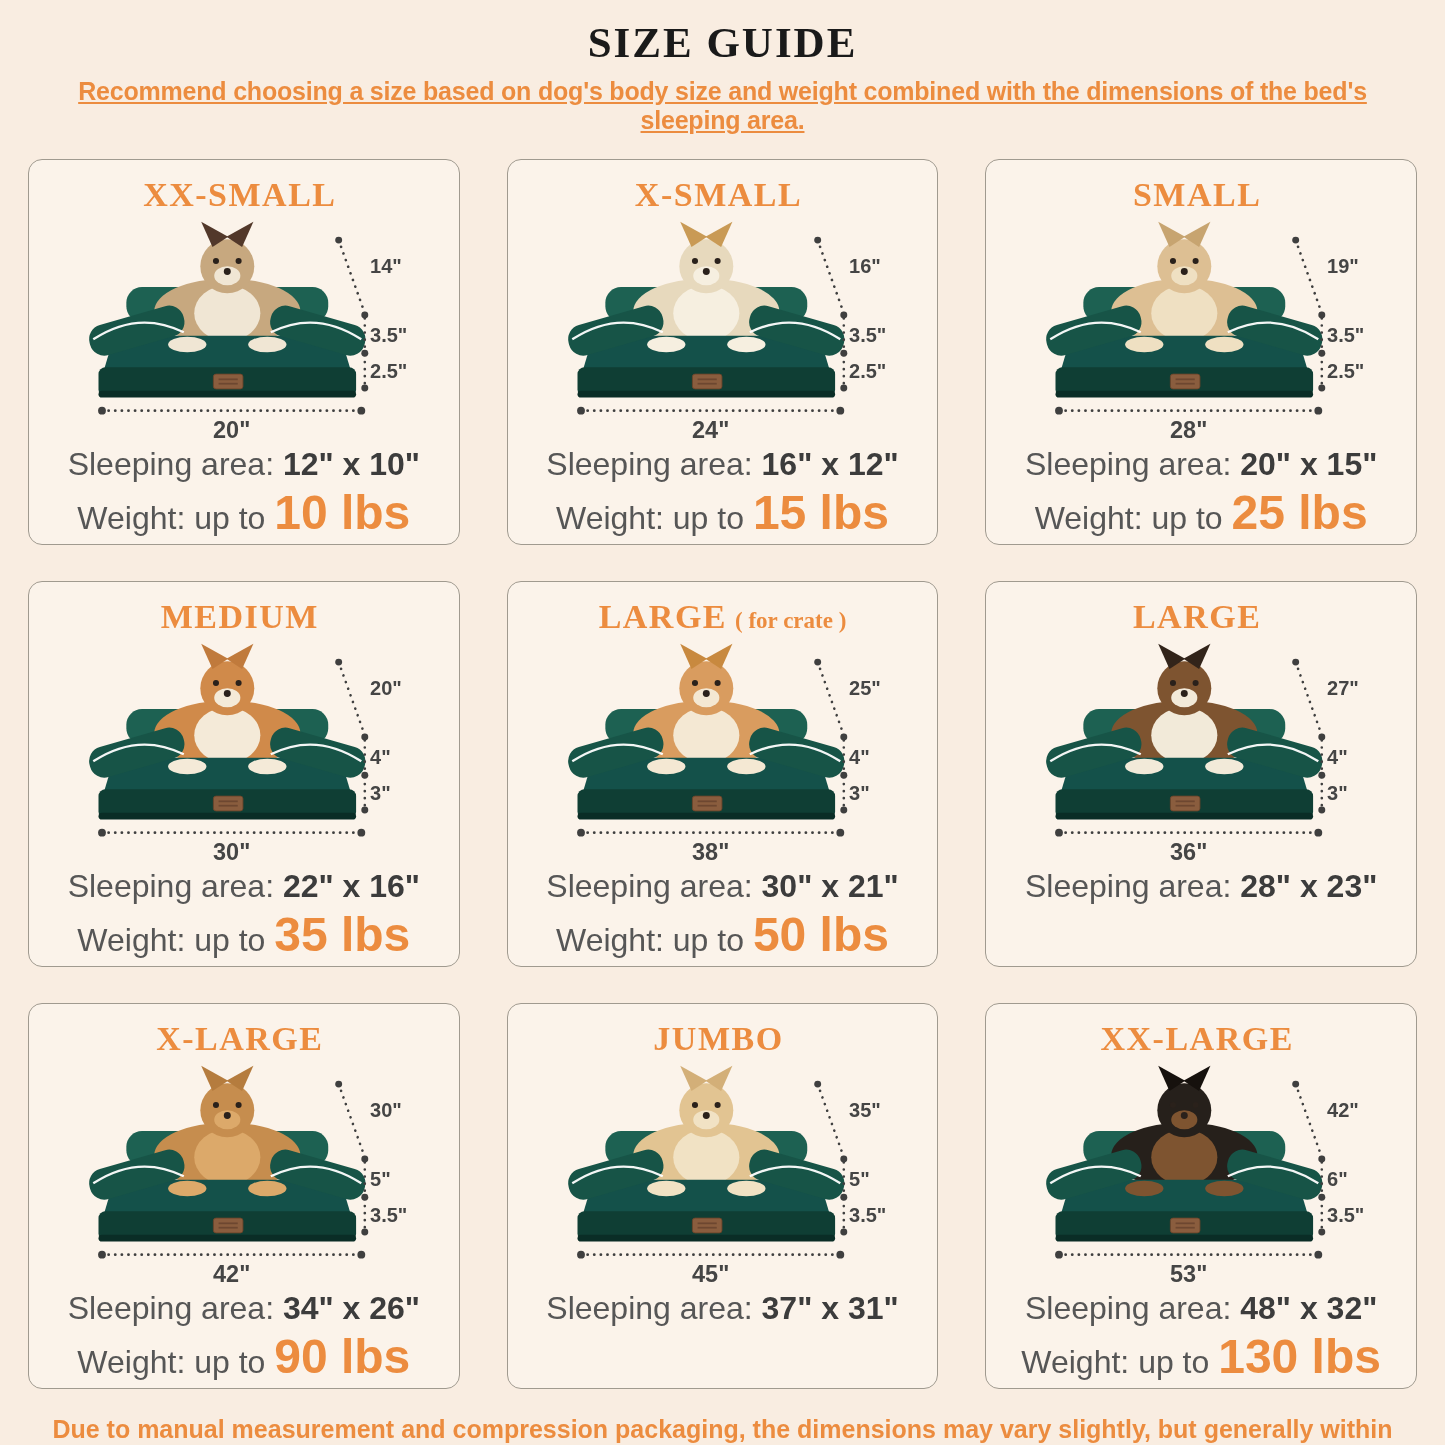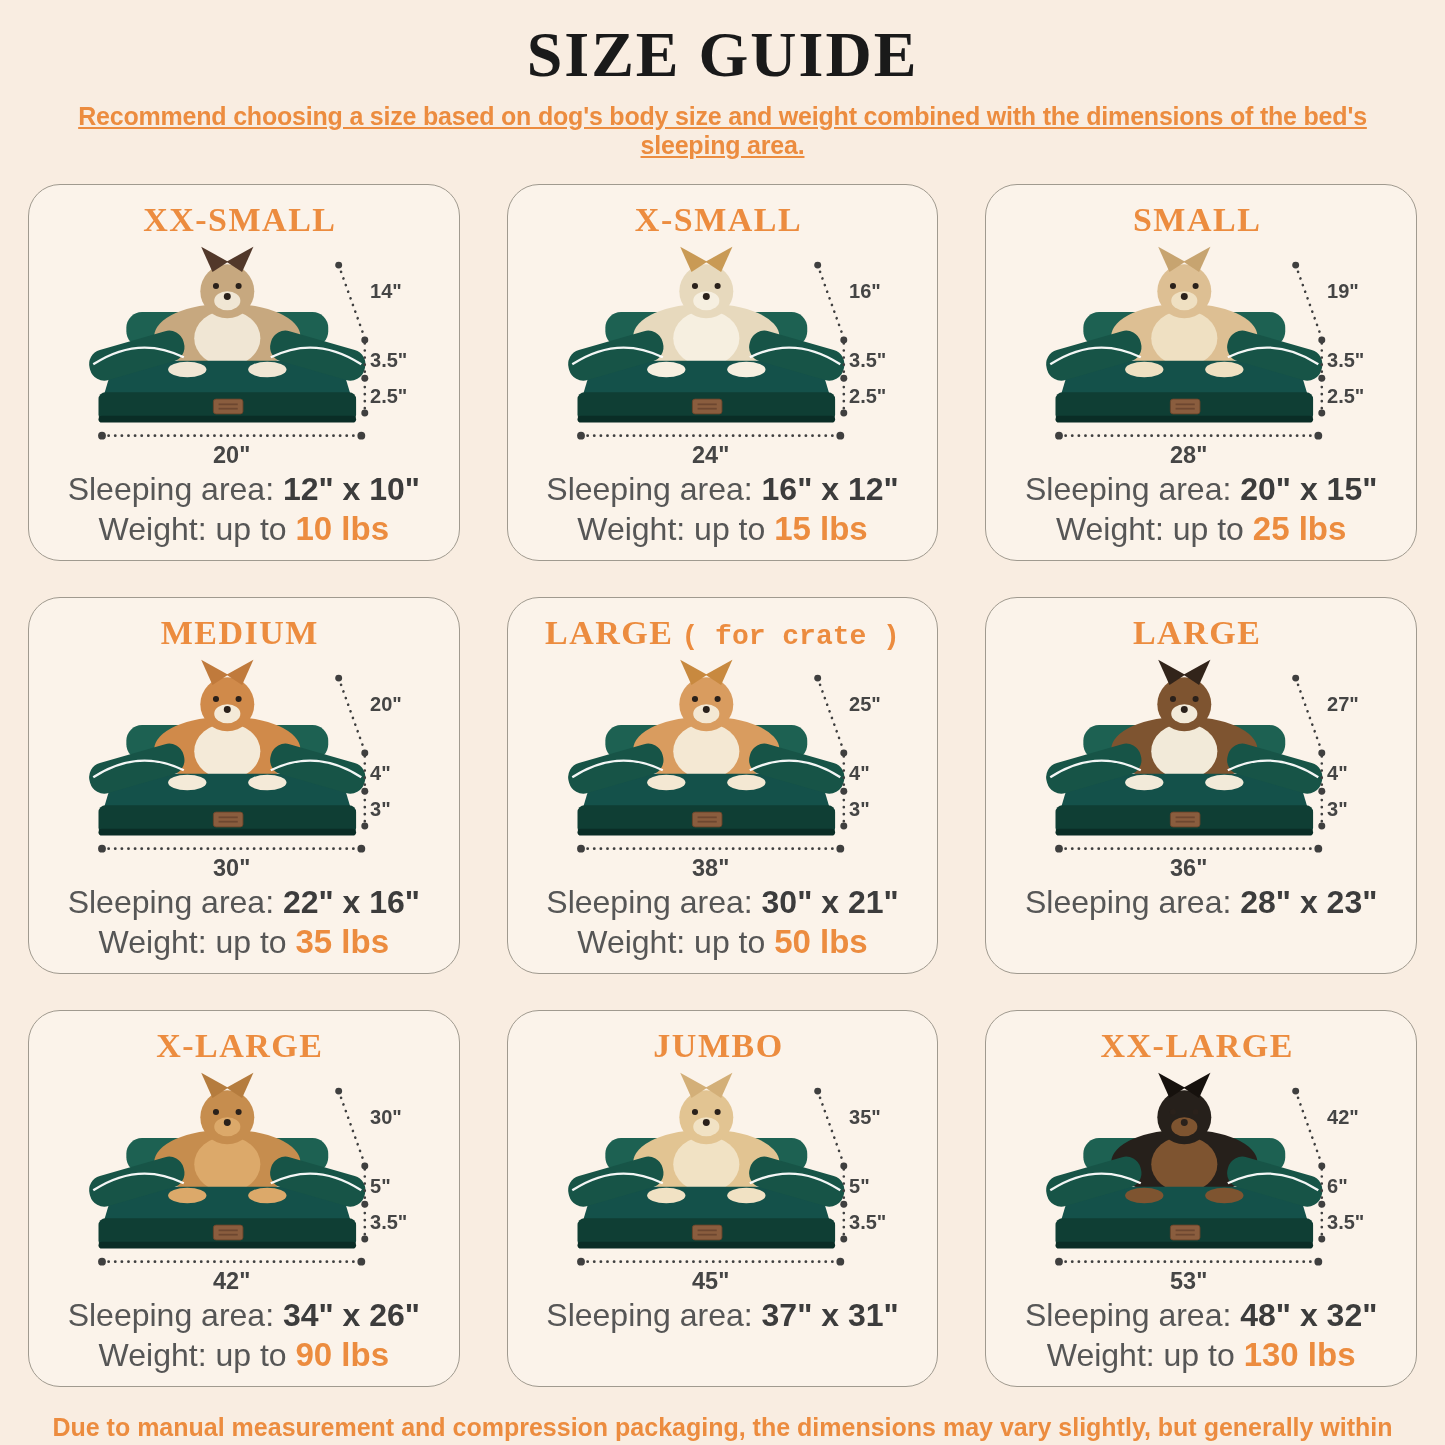--- a/index.html
+++ b/index.html
@@ -17,56 +17,56 @@
   *{box-sizing:border-box;}
   html,body{margin:0;padding:0;}
   body{
     width:1445px;height:1445px;overflow:hidden;
     background:var(--background);
     font-family:"Liberation Sans",sans-serif;
   }
   .page{padding:12px 28px 0;}
   .page-title{
     font-family:"Liberation Serif",serif;
-    font-size:64px;font-weight:700;color:var(--heading-black);
+    font-size:43px;font-weight:700;color:var(--heading-black);
     text-align:center;margin:6px 0 10px;letter-spacing:2px;
   }
   .subtitle{
     color:var(--accent-orange);font-weight:700;font-size:25px;
     text-align:center;margin:0 0 24px;letter-spacing:-0.2px;text-decoration:underline;
   }
   .grid{
     display:grid;grid-template-columns:repeat(3,1fr);
     gap:36px 47px;
   }
   .card{
     background:var(--card-background);
     border:1.5px solid var(--card-border);
-    border-radius:32px;
-    padding:12px 8px 12px;
+    border-radius:14px;
+    padding:12px 8px 4px;
     text-align:center;
   }
   .card-title{
     font-family:"Liberation Serif",serif;
     color:var(--accent-orange);
     font-size:34px;font-weight:700;letter-spacing:1.5px;
     margin:4px 0 0;
   }
-  .card-title .suffix{font-size:28px;letter-spacing:0;margin-left:8px;font-family:Liberation Mono, monospace;}
+  .card-title .suffix{font-size:23px;letter-spacing:0;margin-left:8px;}
   .figure{width:100%;height:228px;display:block;}
   .dotline{stroke:#3f3f3f;stroke-width:3;stroke-dasharray:0.1 8;stroke-linecap:round;fill:none;}
   .dotline-wide{stroke:#3f3f3f;stroke-width:3.2;stroke-dasharray:0.1 7.5;stroke-linecap:round;fill:none;}
   .enddot{fill:#3f3f3f;}
   .dim-label{font:700 23px "Liberation Sans",sans-serif;fill:var(--dim-gray);}
   .width-label{font:700 27px "Liberation Sans",sans-serif;fill:var(--dim-gray);}
   .piping{stroke:#ffffff;stroke-width:2.6;fill:none;opacity:0.95;}
   .sleep-line{font-size:32px;color:var(--text-gray);margin:4px 0 0;}
   .sleep-line .val{font-weight:700;color:var(--value-dark);}
   .weight-line{font-size:32px;color:var(--text-gray);margin:2px 0 0;}
-  .weight-line .val{font-weight:700;color:var(--accent-orange);font-size:33px;}
+  .weight-line .val{font-weight:700;color:var(--accent-orange);font-size:48px;}
   .footnote{
     color:var(--accent-orange);font-weight:700;font-size:25px;
     text-align:center;margin:26px 0 0;
   }
 </style>
 </head>
 <body>
 
 <div class="page">
   <h1 class="page-title">SIZE GUIDE</h1>

